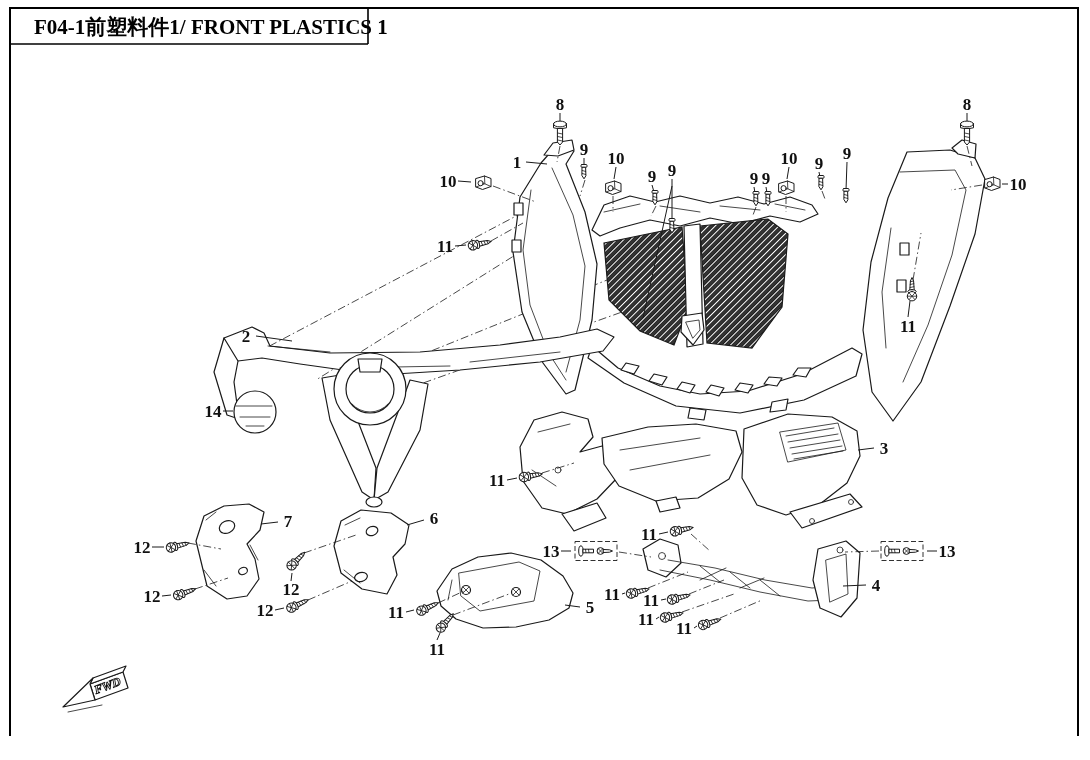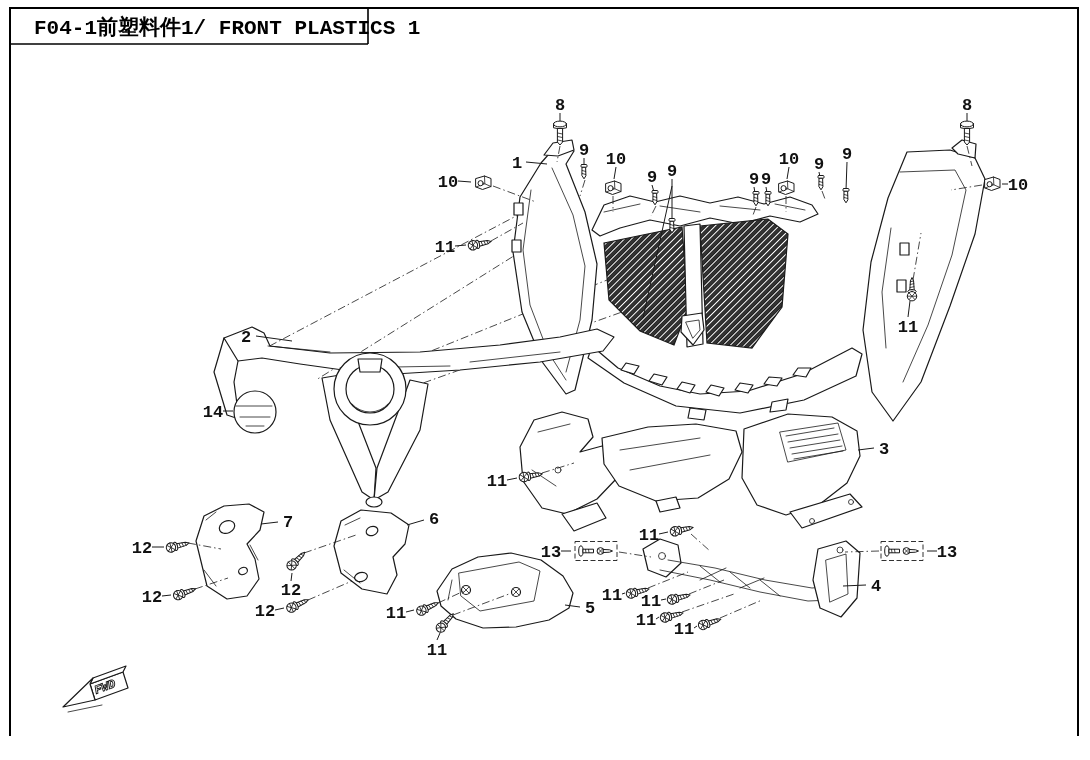--- a/index.html
+++ b/index.html
@@ -1,17 +1,17 @@
 <!DOCTYPE html>
 <html><head>
 <meta charset="utf-8">
 <style>
   html,body{margin:0;padding:0;background:#fff;}
   .page{position:relative;width:1090px;height:736px;background:#fff;overflow:hidden;
-        font-family:Liberation Mono, monospace;}
+        font-family:Liberation Serif, serif;}
   svg{position:absolute;left:0;top:0;}
   .part{fill:#ffffff;stroke:#1a1a1a;stroke-width:1.2;stroke-linejoin:round;stroke-linecap:round;}
   .thin{fill:none;stroke:#1a1a1a;stroke-width:0.8;stroke-linejoin:round;stroke-linecap:round;}
   .lead{stroke:#1a1a1a;stroke-width:1;fill:none;}
   .dashdot{stroke:#1a1a1a;stroke-width:0.8;fill:none;stroke-dasharray:8 3 1.5 3;}
   .callout-num{font-size:17px;font-weight:bold;fill:#111;text-anchor:middle;}
   .title-text{font-size:21px;font-weight:bold;fill:#000;}
   .fwd-text{font-size:12px;font-weight:bold;font-style:italic;fill:#fff;stroke:#111;stroke-width:0.9;}
   .fast{fill:#fff;stroke:#1a1a1a;stroke-width:1;stroke-linejoin:round;stroke-linecap:round;}
   .fastd{fill:none;stroke:#1a1a1a;stroke-width:0.8;stroke-linecap:round;}

